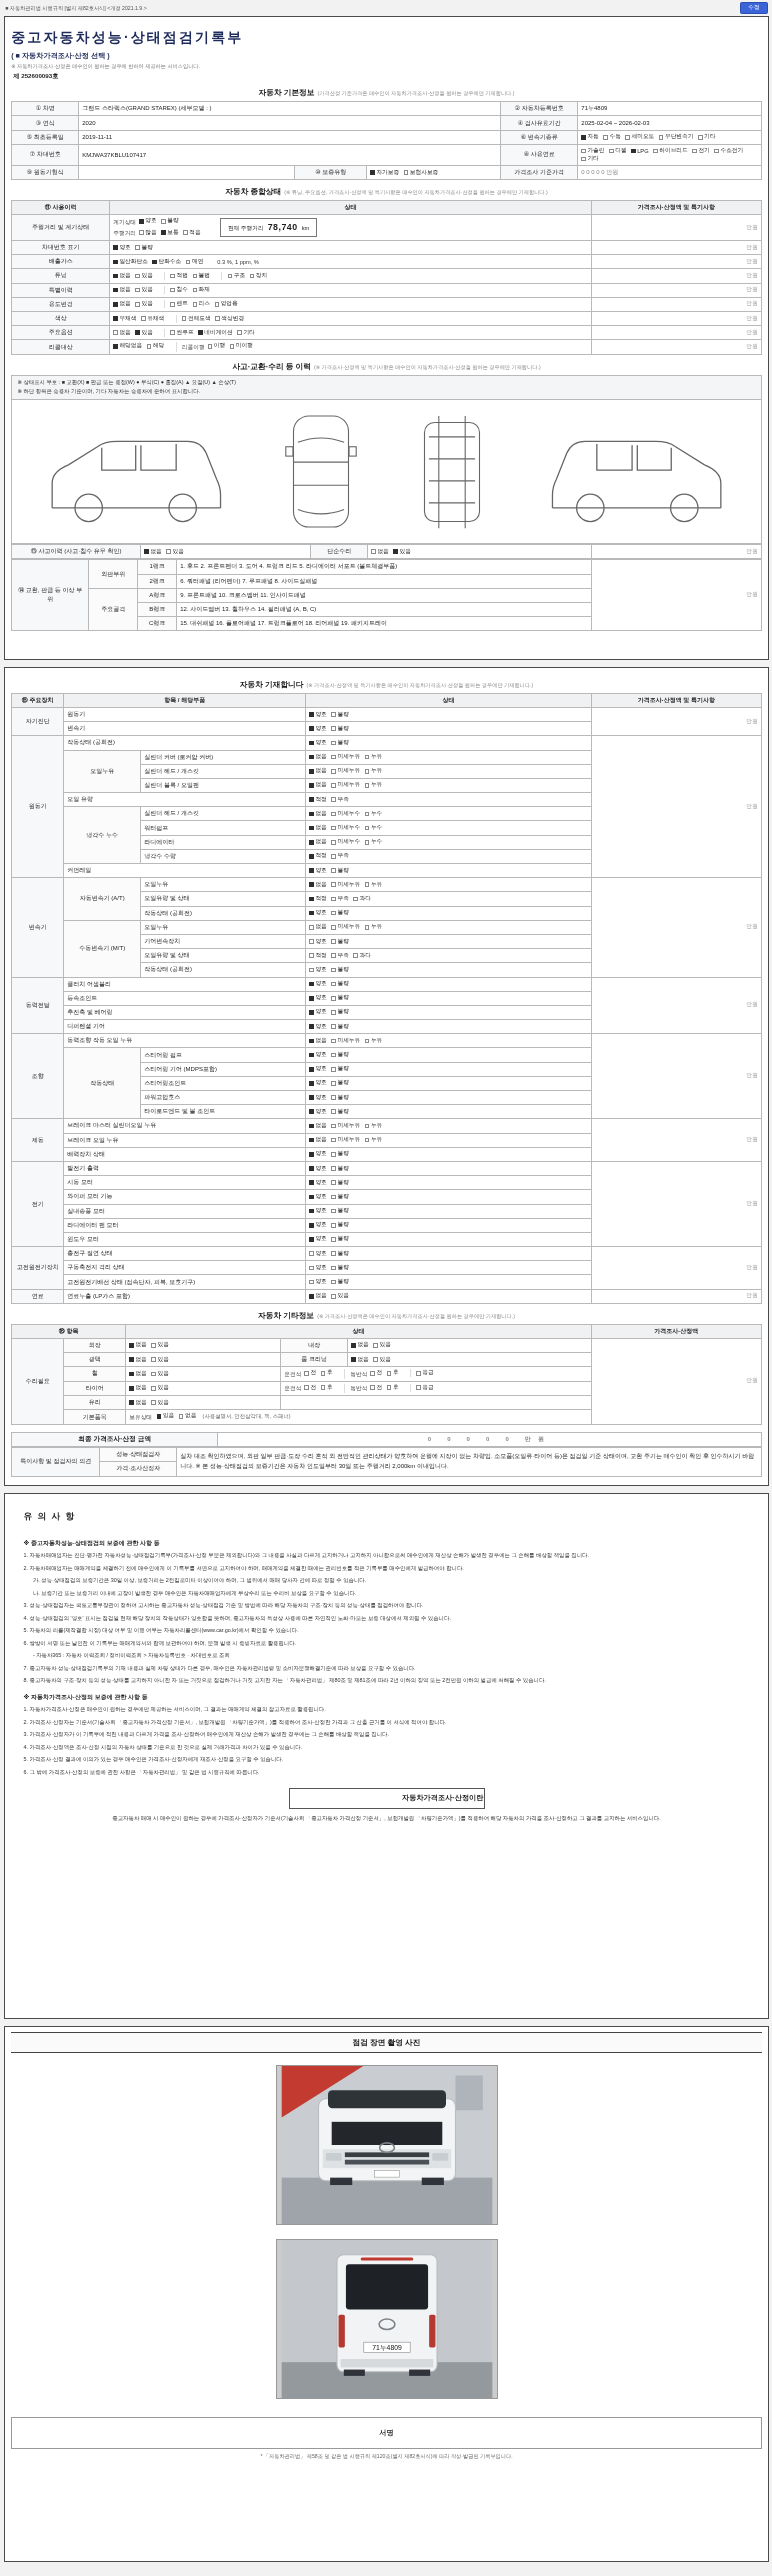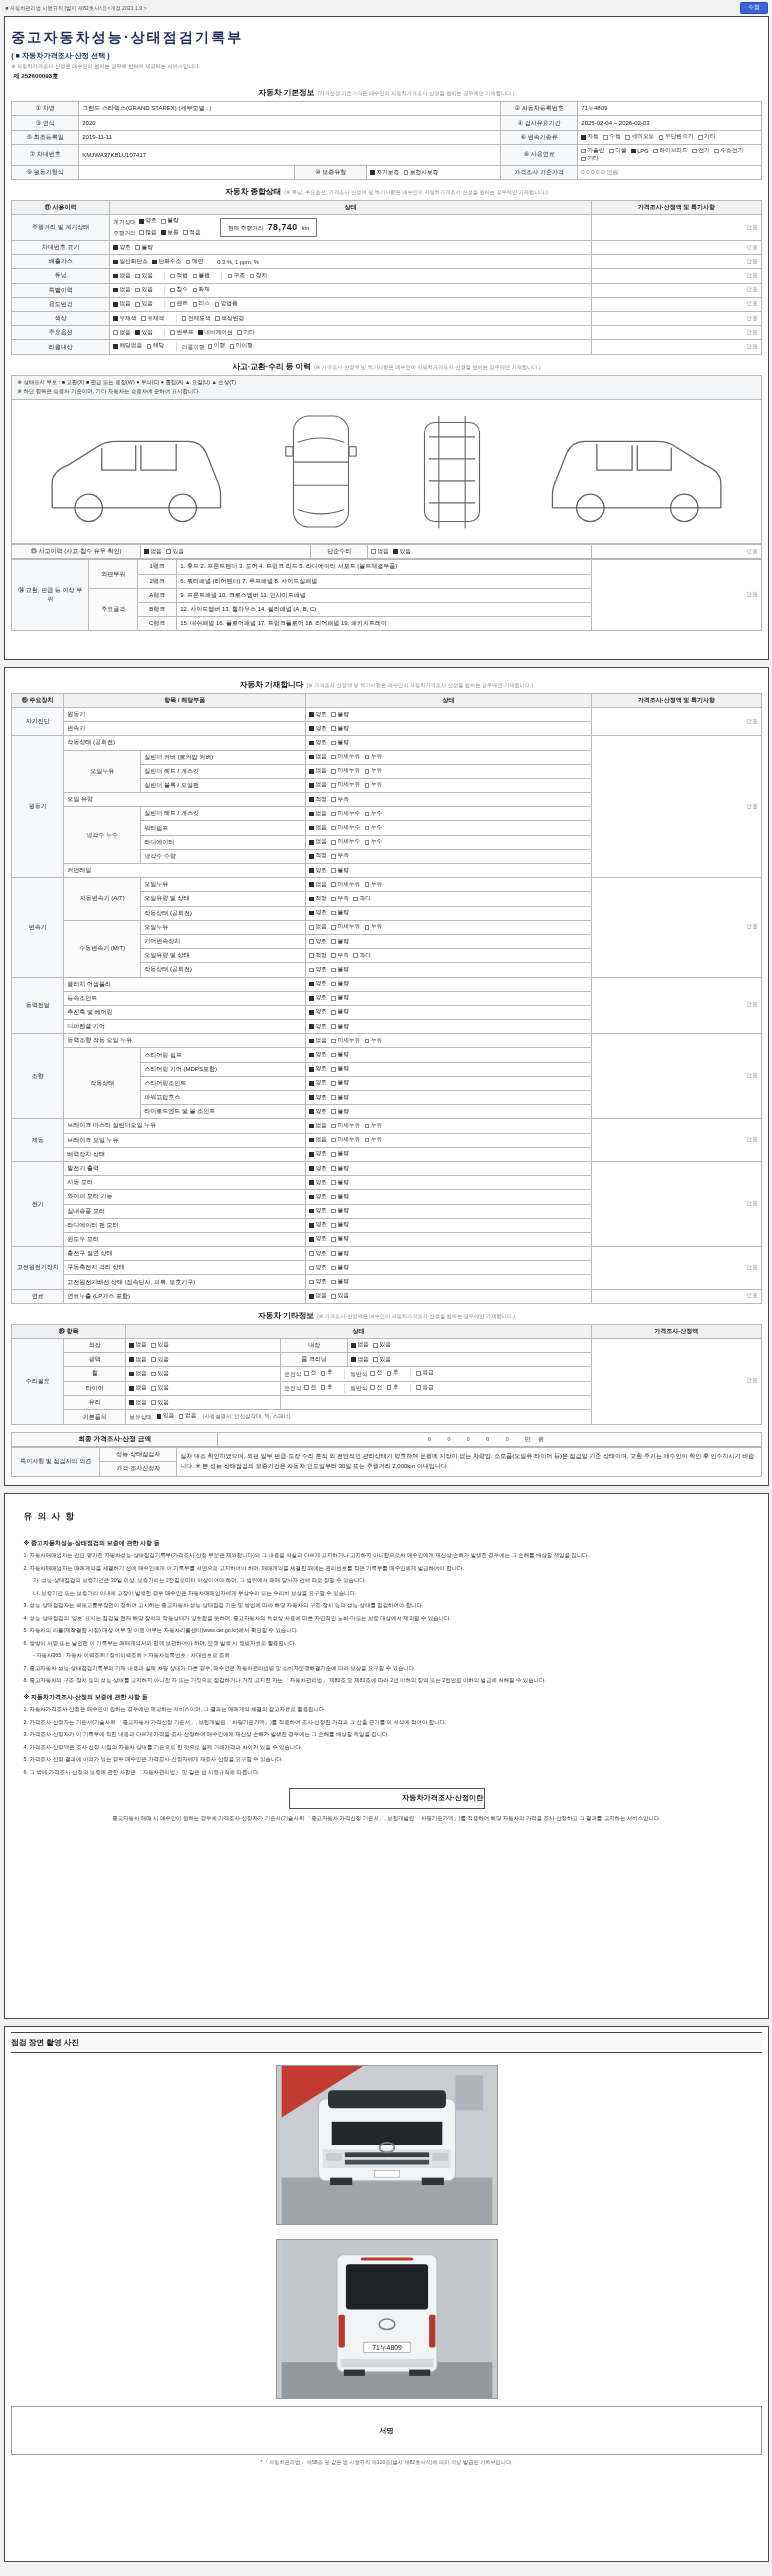--- a/index.html
+++ b/index.html
@@ -40,25 +40,25 @@
 .diagrams svg{display:block}
 .zeros{letter-spacing:7.2px;color:#888;font-weight:bold;text-align:center}
 .opinion{font-size:5.7px;line-height:1.65;color:#222;text-align:left}
 .notes-box{padding:7.2px 12.4px 4.1px}
 .notes-title{text-align:left;font-weight:bold;font-size:8.8px;letter-spacing:5.2px;padding:5.2px 0 8.2px}
 .note-head{font-weight:bold;font-size:6px;margin:7.2px 0 3.6px}
 .note-p{font-size:5.4px;color:#333;line-height:1.65;margin:3.6px 0;text-align:justify}
 .note-p.ind{margin-left:9.3px}
 .define-box{border:0.5px solid #555;width:196px;margin:11.3px auto 5.2px;text-align:right;padding:4.6px 0;font-weight:bold;font-size:7.2px}
 .define-body{font-size:5.4px;color:#333;line-height:1.65;padding:0 20.6px 3.1px;text-align:center}
-.photos-head{text-align:left;font-weight:bold;font-size:7.7px;border-top:0.5px solid #444;border-bottom:0.5px solid #444;padding:4.6px 0;margin-bottom:11.3px;background:#fafafa}
+.photos-head{text-align:center;font-weight:bold;font-size:7.7px;border-top:0.5px solid #444;border-bottom:0.5px solid #444;padding:4.6px 0;margin-bottom:11.3px;background:#fafafa}
 .photo-wrap{display:flex;flex-direction:column;align-items:center;gap:14.4px}
 .photo{width:222px;height:160px;border:0.5px solid #999;background:#ccc}
 .photo svg{width:100%;height:100%;display:block}
-.sign-row{display:flex;margin-top:7px;border:0.5px solid #999;height:49px}
+.sign-row{display:flex;margin-top:18px;border:0.5px solid #999;height:32px}
 .sign-cell{flex:1;display:flex;align-items:center;justify-content:center;font-size:7.2px;font-weight:bold;color:#333;background:#fff;cursor:pointer}
 .premium{text-align:right;font-size:7.7px;font-weight:bold;color:#2b47c4;padding:7.2px 5.2px 2.1px}
 .footer-note{font-size:5.2px;color:#666;text-align:center;padding-top:4.1px}
 </style>
 </head>
 <body>
 
 <div class="topbar">
   <span class="tiny">■ 자동차관리법 시행규칙 [별지 제82호서식] &lt;개정 2021.1.9.&gt;</span>
   <button class="btn-edit">수정</button>

